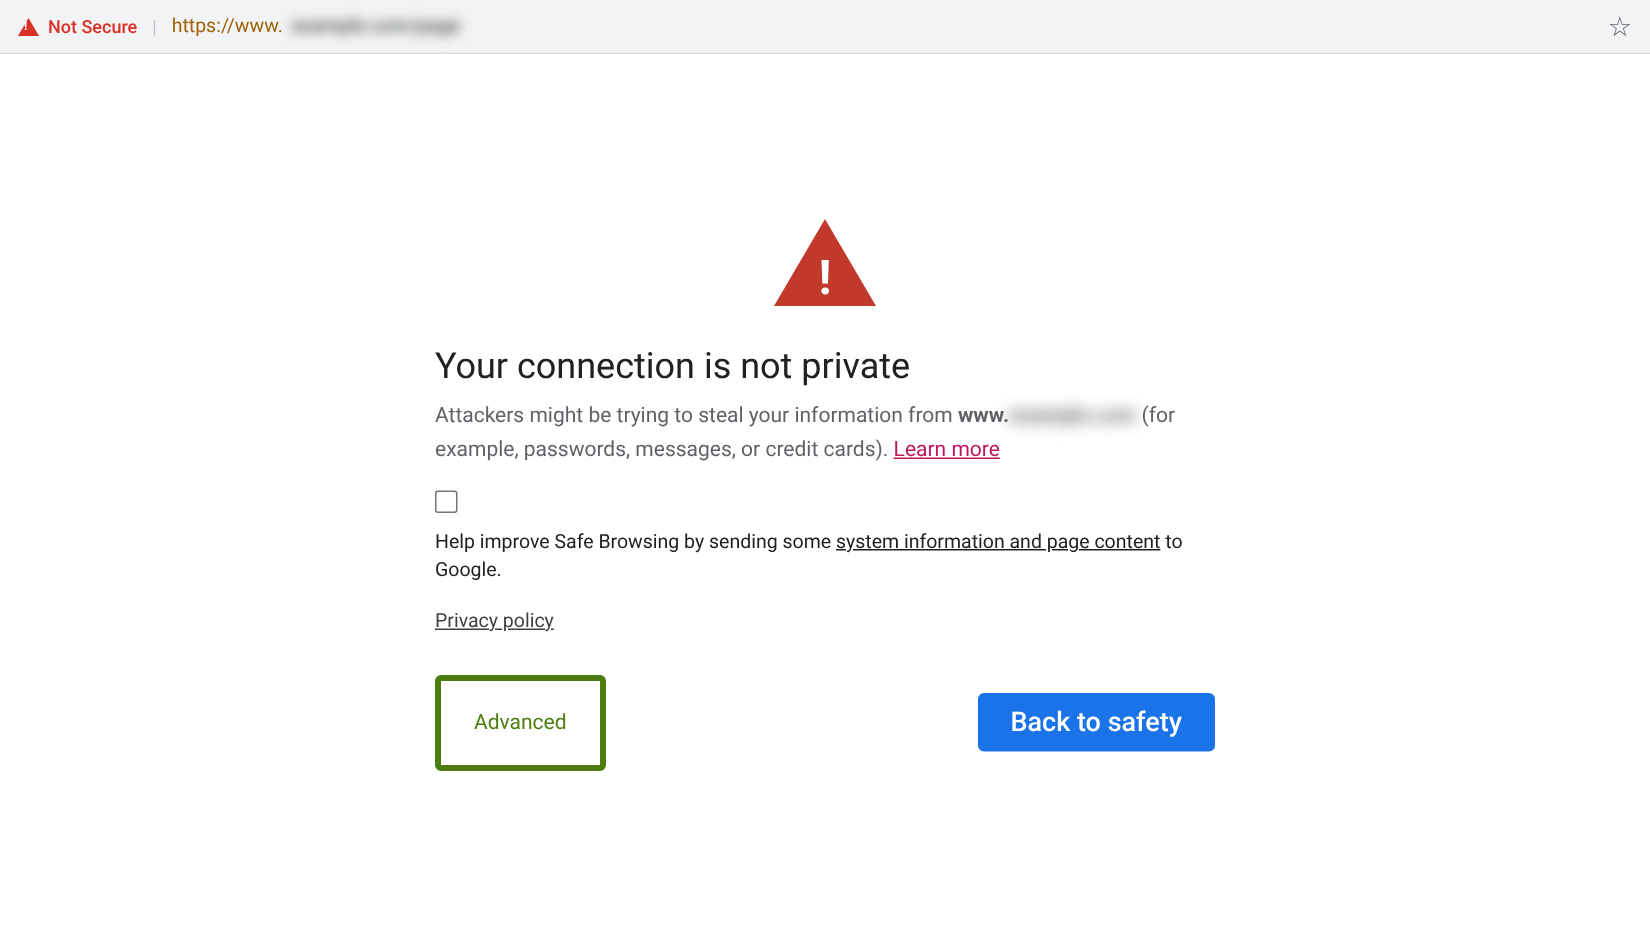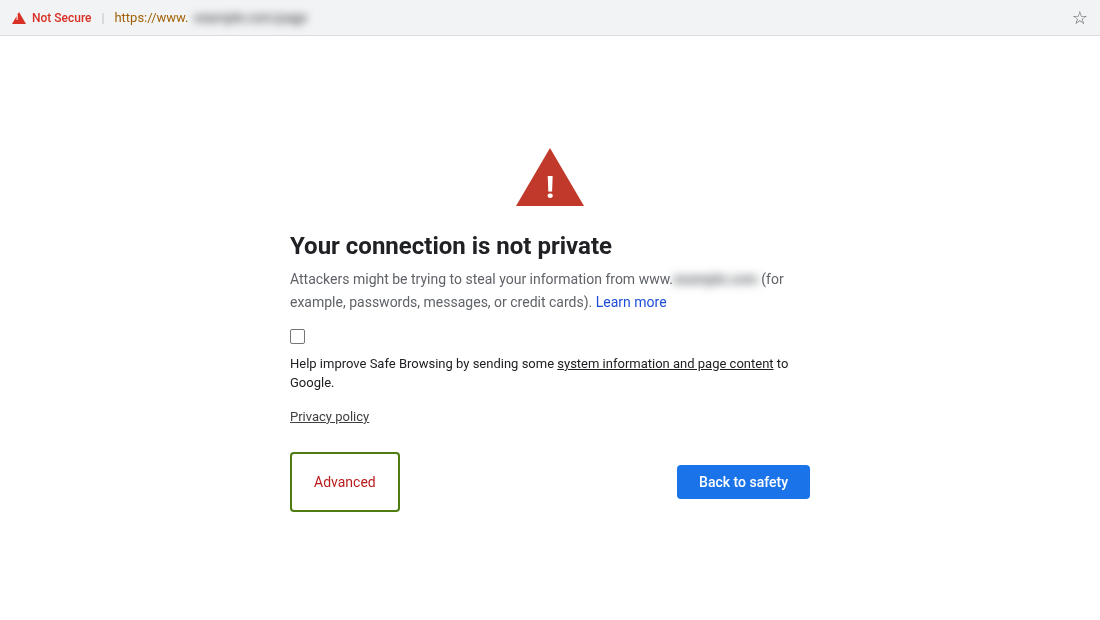--- a/index.html
+++ b/index.html
@@ -106,21 +106,21 @@
       align-self: center;
     }
 
     .triangle-svg {
       width: 72px;
       height: 64px;
     }
 
     .error-title {
       font-size: 24px;
-      font-weight: 700;
+      font-weight: 400;
       color: #202124;
       margin-bottom: 8px;
       text-align: left;
       width: 100%;
     }
 
     .error-description {
       font-size: 14px;
       color: #5f6368;
       line-height: 1.6;
@@ -128,26 +128,27 @@
       width: 100%;
     }
 
     .error-description .domain {
       font-weight: bold;
       color: #5f6368;
       filter: blur(5px);
     }
 
     .error-description .domain-prefix {
-      font-weight: normal;
+      font-weight: bold;
       color: #5f6368;
     }
 
     .learn-more-link {
-      color: #1d4ed8;
+      color: #be185d;
+      text-decoration: underline;
       cursor: pointer;
     }
 
     .error-code {
       font-size: 12px;
       color: #5f6368;
       font-family: monospace;
       margin-bottom: 28px;
     }
 
@@ -194,36 +195,36 @@
 
     .button-row {
       display: flex;
       justify-content: space-between;
       width: 100%;
       align-items: center;
     }
 
     .advanced-button {
       padding: 20px 22px;
-      border: 2px solid #4d7c0f;
+      border: 4px solid #4d7c0f;
       border-radius: 4px;
       background: #fff;
-      color: #b91c1c;
+      color: #4d7c0f;
       font-size: 14px;
       cursor: pointer;
       font-family: inherit;
     }
 
     .back-to-safety-button {
       padding: 9px 22px;
       border: none;
       border-radius: 4px;
       background: #1a73e8;
       color: #fff;
-      font-size: 14px;
+      font-size: 18px;
       font-weight: 500;
       cursor: pointer;
       font-family: inherit;
     }
   </style>
 </head>
 <body>
 
 <div class="address-bar">
   <div class="address-bar-left">

